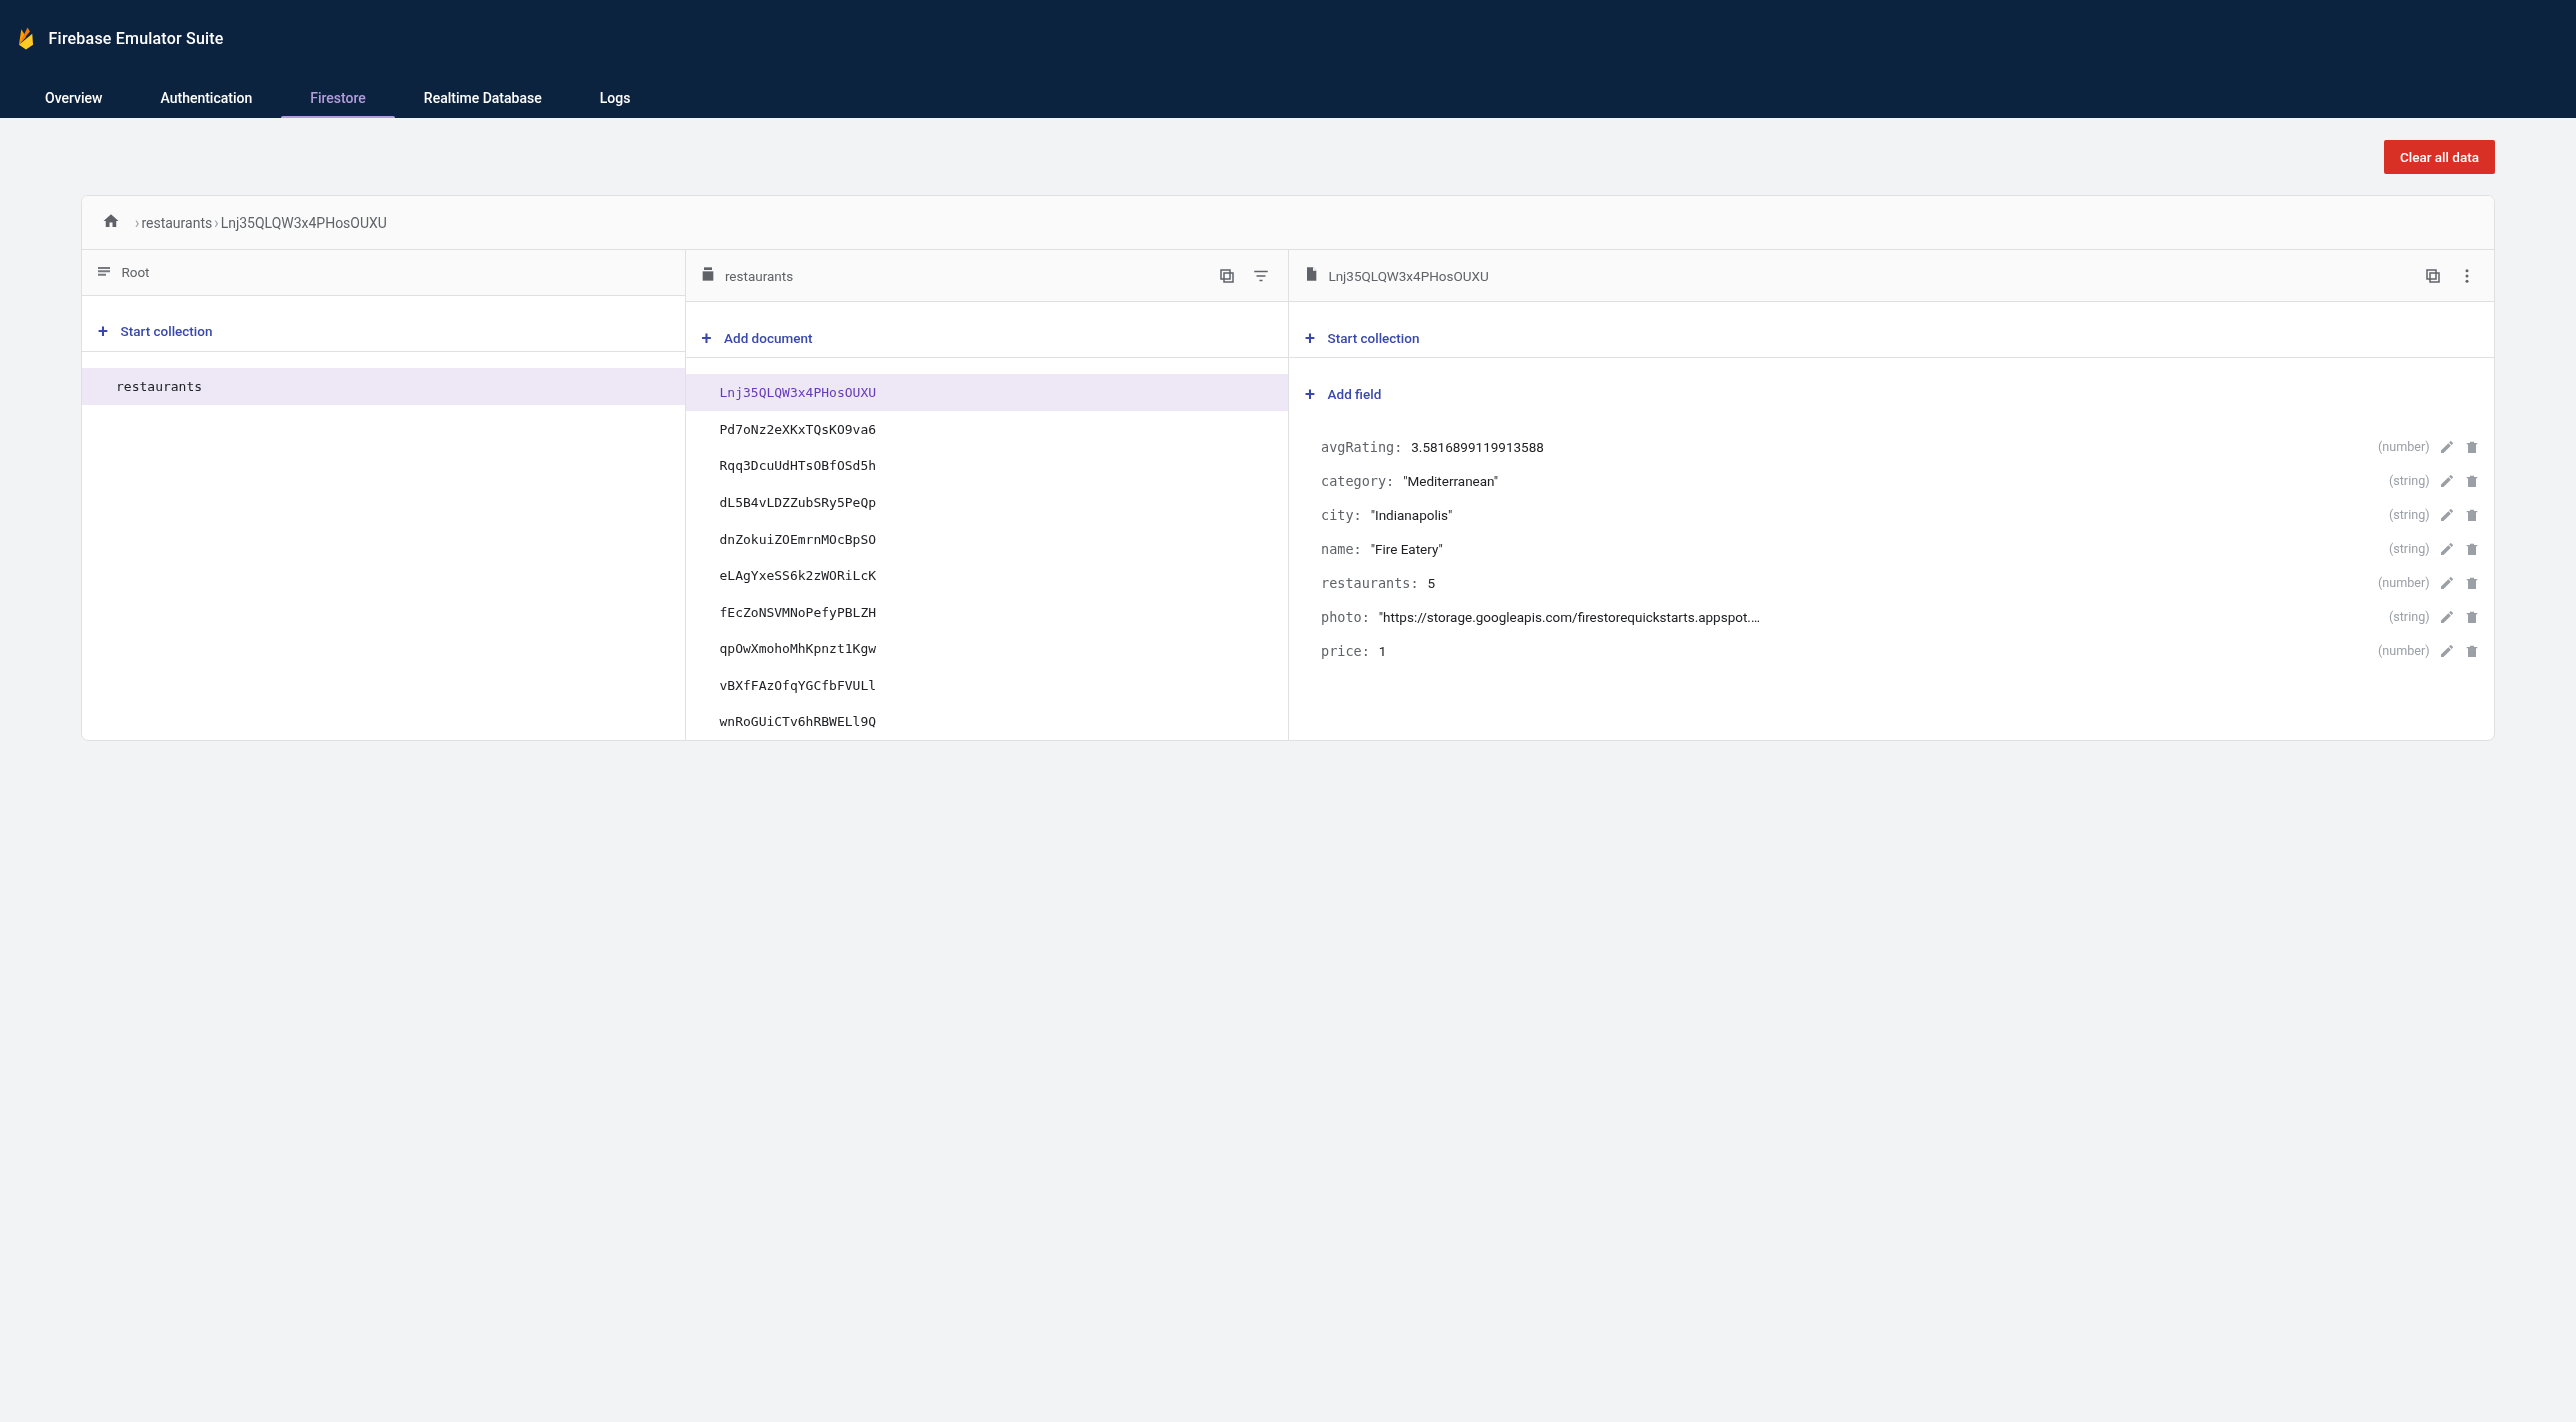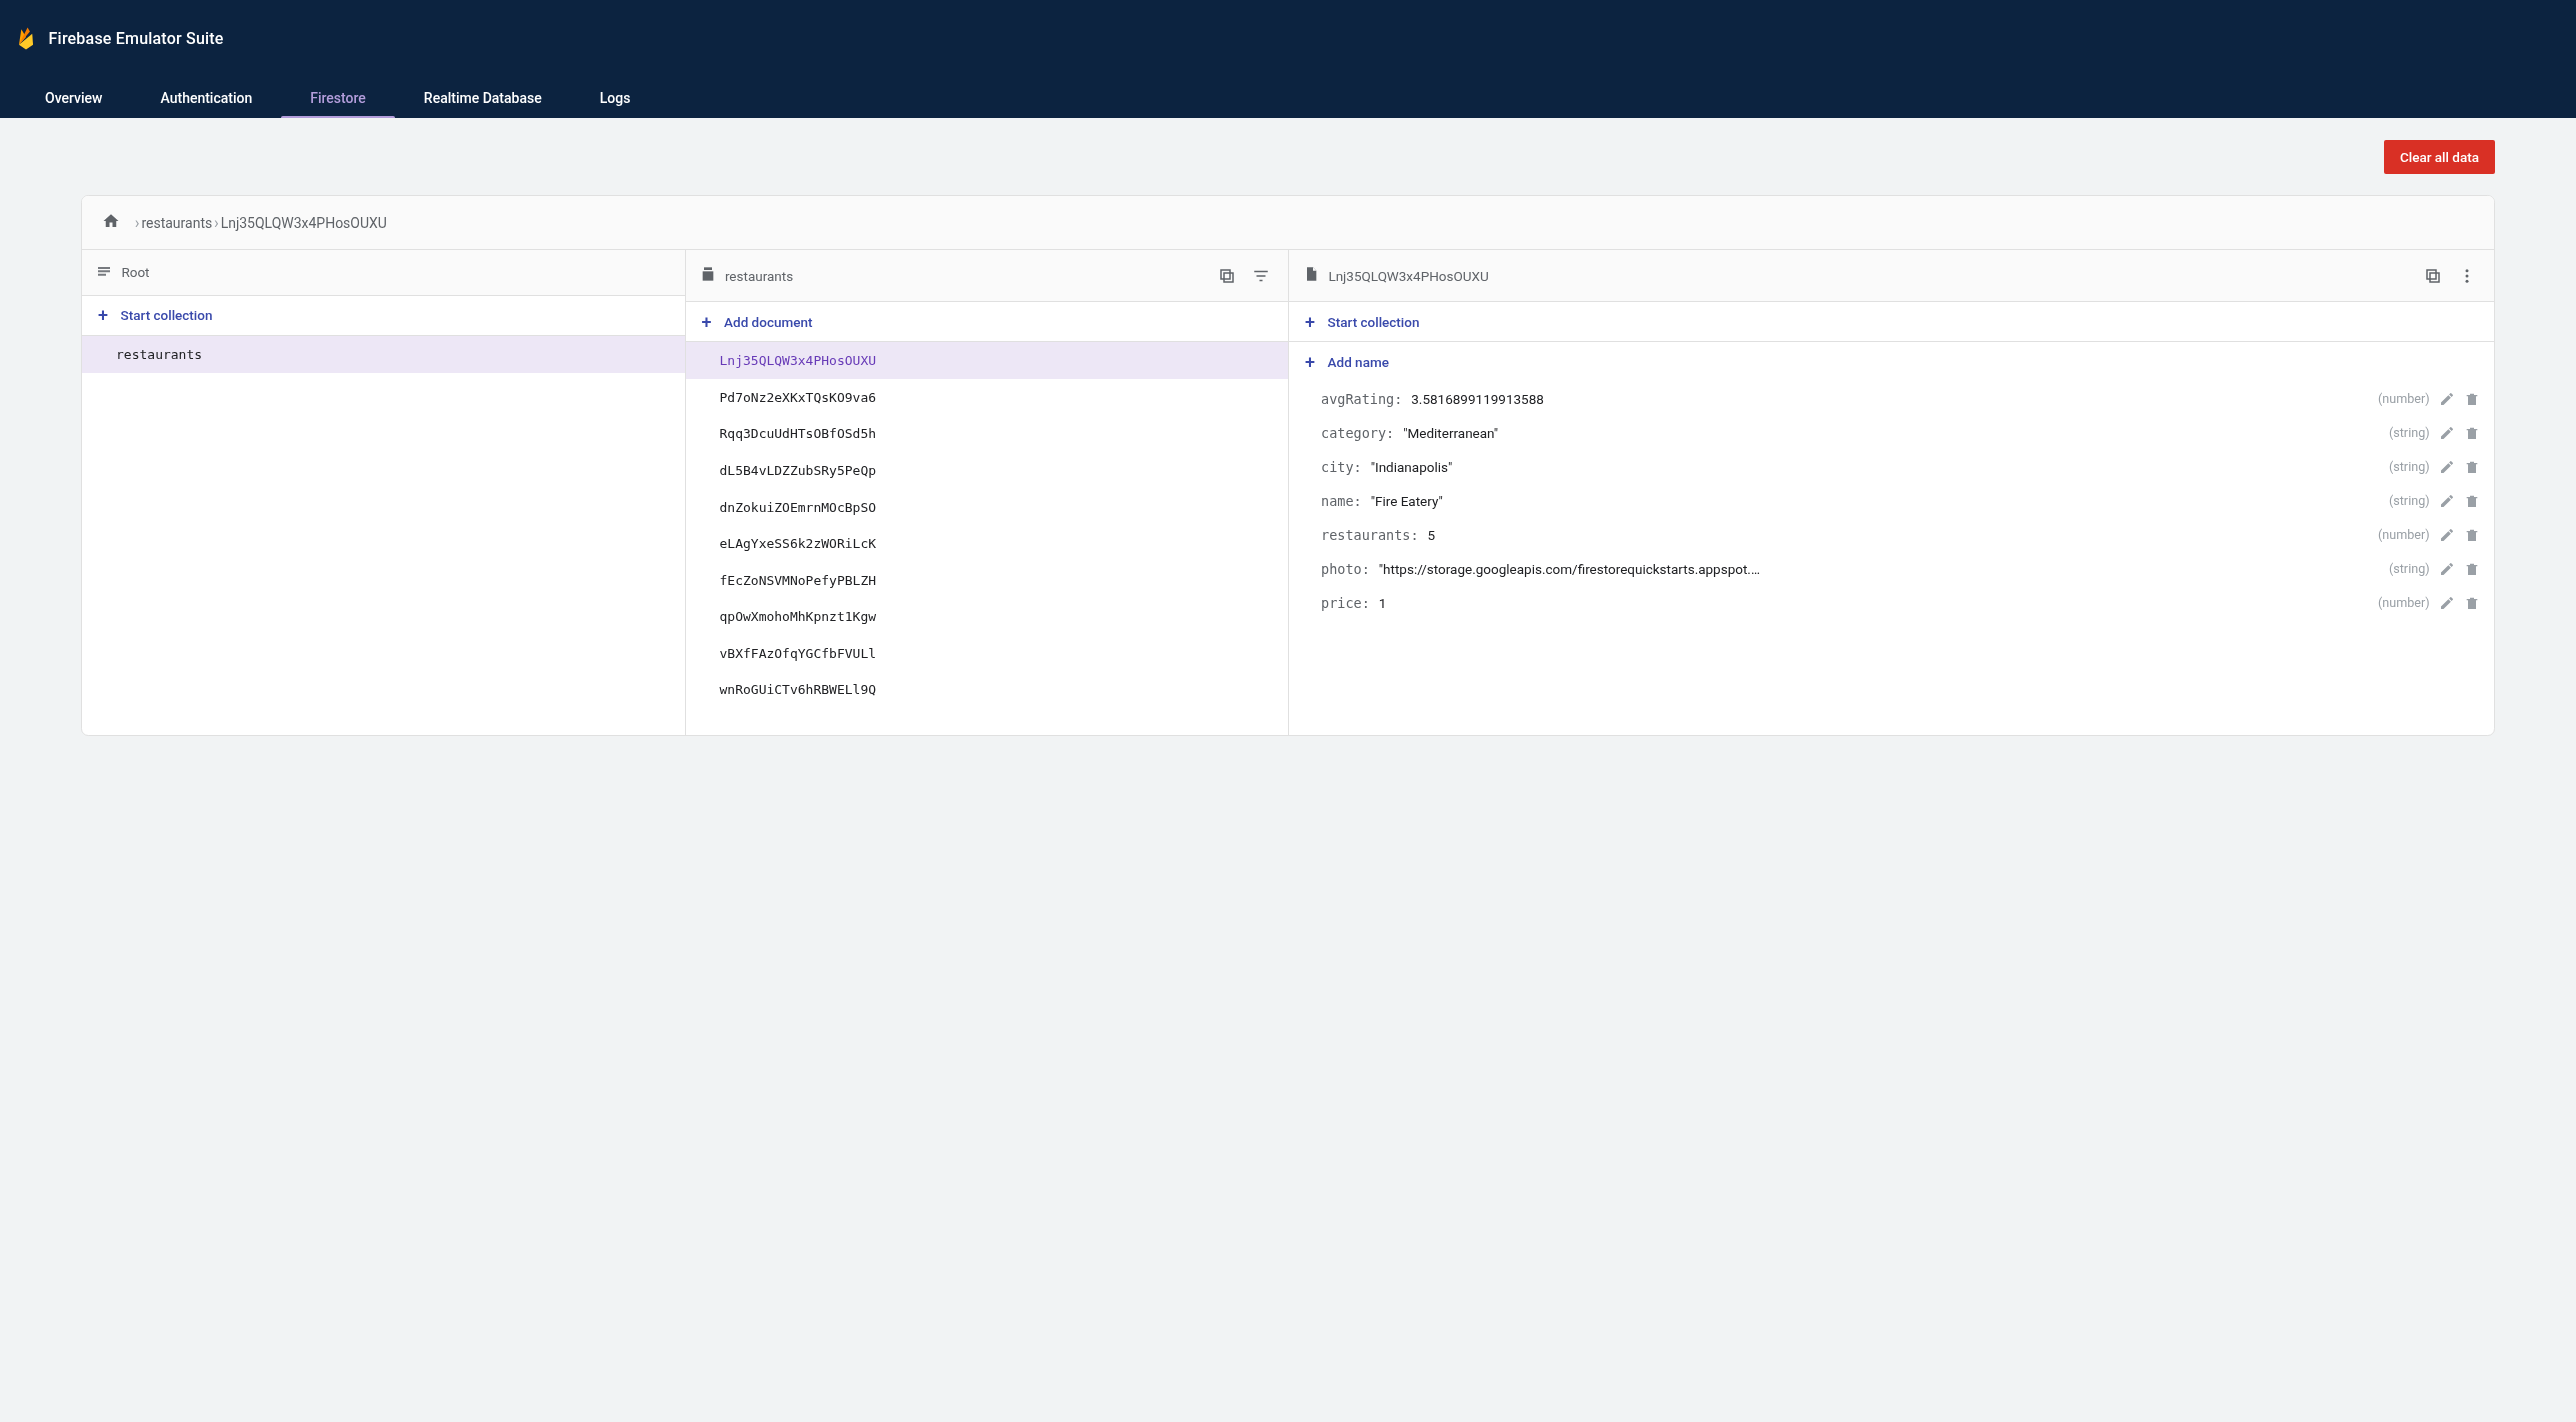--- a/index.html
+++ b/index.html
@@ -18,21 +18,21 @@
 .btn-danger { background: #d93025; color: #fff; border: none; border-radius: 2px; padding: 9px 16px; font-size: 13.5px; font-weight: 500; cursor: pointer; }
 
 .panel { margin: 21.6px 81px 36px 81px; background: #fff; border: 0.9px solid #e0e0e0; border-radius: 7.2px; overflow: hidden; }
 
 .breadcrumbs { display: flex; align-items: center; gap: 13px; padding: 16px 20px; color: #5f6368; font-size: 14px; border-bottom: 0.9px solid #e0e0e0; background: #fafafa; }
 .breadcrumbs .home { color: #5f6368; cursor: pointer; }
 .chevron { color: #9aa0a6; font-size: 16px; margin: 0 1.8px; }
 .crumb { color: #5f6368; cursor: pointer; }
 
 .columns { display: flex; min-height: 485px; }
-.col { flex: 1; border-right: 0.9px solid #e0e0e0; display: flex; flex-direction: column; }
+.col { flex: 1; border-right: 0.9px solid #e0e0e0; display: flex; flex-direction: column; gap: 16px; }
 .col:last-child { border-right: none; flex: 2; }
 .col-header { display: flex; align-items: center; gap: 9px; padding: 12.6px 14.4px; border-bottom: 0.9px solid #e0e0e0; color: #5f6368; font-size: 13.5px; background: #fafafa; min-height: 43px; }
 .col-header .label { flex: 1; white-space: nowrap; overflow: hidden; text-overflow: ellipsis; }
 .col-header .icon-btn { cursor: pointer; color: #5f6368; padding: 3.6px; display: inline-flex; }
 .col-action { display: flex; align-items: center; gap: 12.6px; padding: 10.8px 16px; color: #3949ab; font-size: 13.5px; font-weight: 500; cursor: pointer; border-bottom: 0.9px solid #e0e0e0; }
 .plus { font-size: 18px; font-weight: 500; line-height: 1; }
 .list { flex: 1; overflow: auto; }
 .list-item { padding: 10.8px 16px 10.8px 34px; font-family: ui-monospace, "SFMono-Regular", Menlo, Consolas, monospace; font-size: 13px; color: #202124; cursor: pointer; white-space: nowrap; overflow: hidden; text-overflow: ellipsis; }
 .list-item.selected { background: #ede7f6; color: #673ab7; }
 .list-item.collection { color: #202124; }
@@ -165,21 +165,21 @@
               <circle cx="12" cy="19" r="2"></circle>
             </svg>
         </span>
       </div>
       <div class="col-action">
         <span class="plus">+</span>
         <span>Start collection</span>
       </div>
       <div class="col-action" style="border-bottom:none">
         <span class="plus">+</span>
-        <span>Add name</span>
+        <span>Add field</span>
       </div>
       <div class="fields" id="fields-list">
           <div class="field-row">
             <span class="field-key">avgRating:</span>
             <span class="field-val">3.5816899119913588</span>
             <span class="field-type">(number)</span>
             <span class="row-icon">
               <svg width="16" height="16" viewBox="0 0 24 24" fill="#9aa0a6">
                 <path d="M3 17.25V21h3.75L17.8 9.94l-3.75-3.75L3 17.25zM20.71 7.04a1 1 0 0 0 0-1.41l-2.34-2.34a1 1 0 0 0-1.41 0l-1.83 1.83 3.75 3.75 1.83-1.83z"></path>
               </svg>

